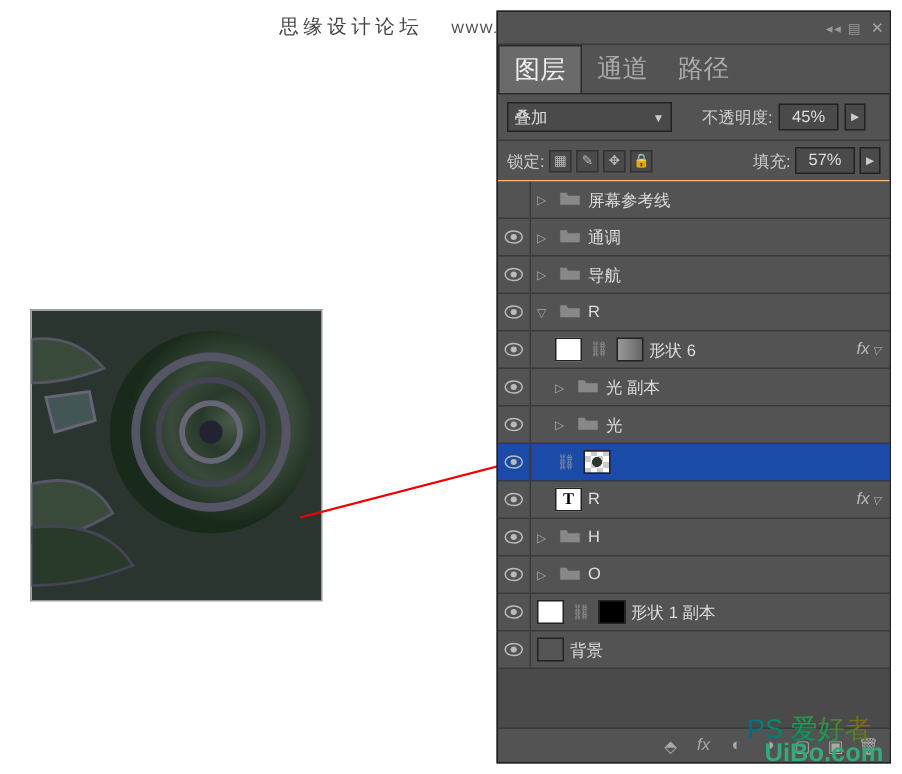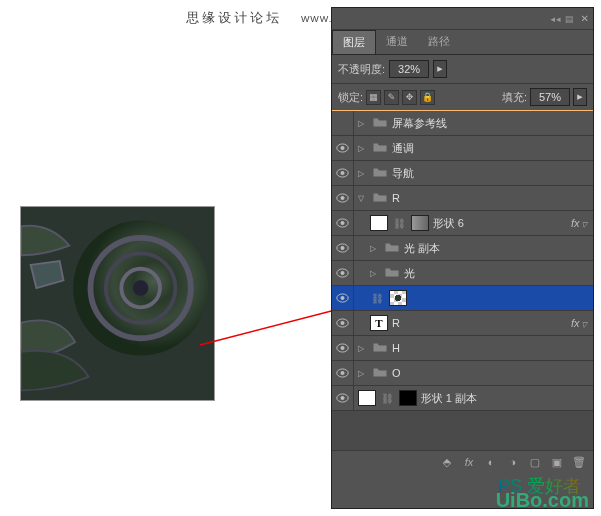--- a/index.html
+++ b/index.html
@@ -4,26 +4,26 @@
 <style>
 *{margin:0;padding:0;box-sizing:border-box;font-family:"Microsoft YaHei",SimSun,sans-serif;user-select:none}
 body{width:601px;height:516px;background:#fff;position:relative}
 .preview-img{position:absolute;left:20px;top:206px;width:195px;height:195px;border:1px solid #999}
 .preview-img svg{width:100%;height:100%}
 .panel{position:absolute;right:7px;top:7px;width:263px;height:502px;background:#535353;border:1px solid #222;color:#ccc;font-size:11px}
 .panel-titlebar{height:22px;background:#535353;display:flex;align-items:center;justify-content:flex-end;padding:0 4px;border-bottom:1px solid #3a3a3a}
 .panel-titlebar .dots{font-size:9px;letter-spacing:1px;color:#999}
 .panel-titlebar .close{margin-left:6px;color:#aaa;font-size:10px}
 .tabs{display:flex;background:#535353;border-bottom:1px solid #2a2a2a}
-.tab{padding:4px 10px;color:#aaa;font-size:11px}
+.tab{padding:4px 10px;color:#aaa;font-size:17px}
 .tab.active{background:#6a6a6a;border:1px solid #2a2a2a;border-bottom:none;color:#eee}
 .blend-row{display:flex;align-items:center;padding:5px 6px;gap:4px;border-bottom:1px solid #3a3a3a}
 .blend-select{flex:0 0 110px;height:20px;background:#4a4a4a;border:1px solid #222;display:flex;align-items:center;justify-content:space-between;padding:0 4px;color:#ddd}
 .blend-select .arrow{font-size:8px;color:#ccc}
-.op-label{color:#ccc;margin-left:0}
+.op-label{color:#ccc;margin-left:16px}
 .pct-box{width:40px;height:18px;background:#4a4a4a;border:1px solid #222;display:flex;align-items:center;justify-content:center;color:#ddd}
 .tri-btn{width:14px;height:18px;background:#4a4a4a;border:1px solid #222;display:flex;align-items:center;justify-content:center;font-size:7px}
 .lock-row{display:flex;align-items:center;padding:4px 6px;gap:3px;border-bottom:1px solid #fdba74}
 .lock-row .spacer{flex:1}
 .lock-icon{width:15px;height:15px;background:#4a4a4a;border:1px solid #333;display:flex;align-items:center;justify-content:center;font-size:9px;color:#bbb}
 .layers{background:#535353}
 .layer{display:flex;align-items:center;height:25px;border-bottom:1px solid #3a3a3a;position:relative}
 .eye-cell{width:22px;height:100%;border-right:1px solid #3a3a3a;display:flex;align-items:center;justify-content:center}
 .eye-cell svg{width:13px;height:10px}
 .layer-content{display:flex;align-items:center;height:100%;padding-left:4px;flex:1;gap:4px}
@@ -97,22 +97,26 @@
   <div class="panel-titlebar">
     <span class="dots">◂◂ ▤</span>
     <span class="close">✕</span>
   </div>
   <div class="tabs">
     <div class="tab active">图层</div>
     <div class="tab">通道</div>
     <div class="tab">路径</div>
   </div>
   <div class="blend-row">
+    <div class="blend-select">
+      <span>叠加</span>
+      <span class="arrow">▼</span>
+    </div>
     <span class="op-label">不透明度:</span>
-    <div class="pct-box">32%</div>
+    <div class="pct-box">45%</div>
     <div class="tri-btn">▶</div>
   </div>
   <div class="lock-row">
     <span>锁定:</span>
     <div class="lock-icon">▦</div>
     <div class="lock-icon">✎</div>
     <div class="lock-icon">✥</div>
     <div class="lock-icon">🔒</div>
     <div class="spacer"></div>
     <span>填充:</span>
@@ -282,29 +286,41 @@
             <circle cx="8" cy="6" r="2.5" fill="#bbb"></circle>
           </svg>
         </div>
         <div class="layer-content">
           <div class="thumb "></div>
           <span class="link-icon">⛓</span>
           <div class="thumb black"></div>
           <span class="layer-name">形状 1 副本</span>
         </div>
       </div>
+      <div class="layer">
+        <div class="eye-cell">
+          <svg viewBox="0 0 16 12">
+            <ellipse cx="8" cy="6" rx="7" ry="5" fill="none" stroke="#bbb" stroke-width="1.2"></ellipse>
+            <circle cx="8" cy="6" r="2.5" fill="#bbb"></circle>
+          </svg>
+        </div>
+        <div class="layer-content">
+          <div class="thumb bg"></div>
+          <span class="layer-name">背景</span>
+        </div>
+      </div>
     </div>
   <div class="empty-fill"></div>
   <div class="footer">
     <div class="ficon">⬘</div>
     <div class="ficon">
         <i>fx</i>
       </div>
     <div class="ficon">◐</div>
     <div class="ficon">◑</div>
     <div class="ficon">▢</div>
     <div class="ficon">▣</div>
     <div class="ficon">🗑</div>
   </div>
 </div>
 
 <div class="watermark2">PS 爱好者</div>
-<div class="watermark" style="right:12px;bottom:4px;color:#3a7;font-size:20px;font-weight:bold">UiBo.com</div>
+<div class="watermark" style="right:12px;bottom:4px;color:#3a7;font-size:17px;font-weight:bold">UiBo.com</div>
 
 </body></html>

